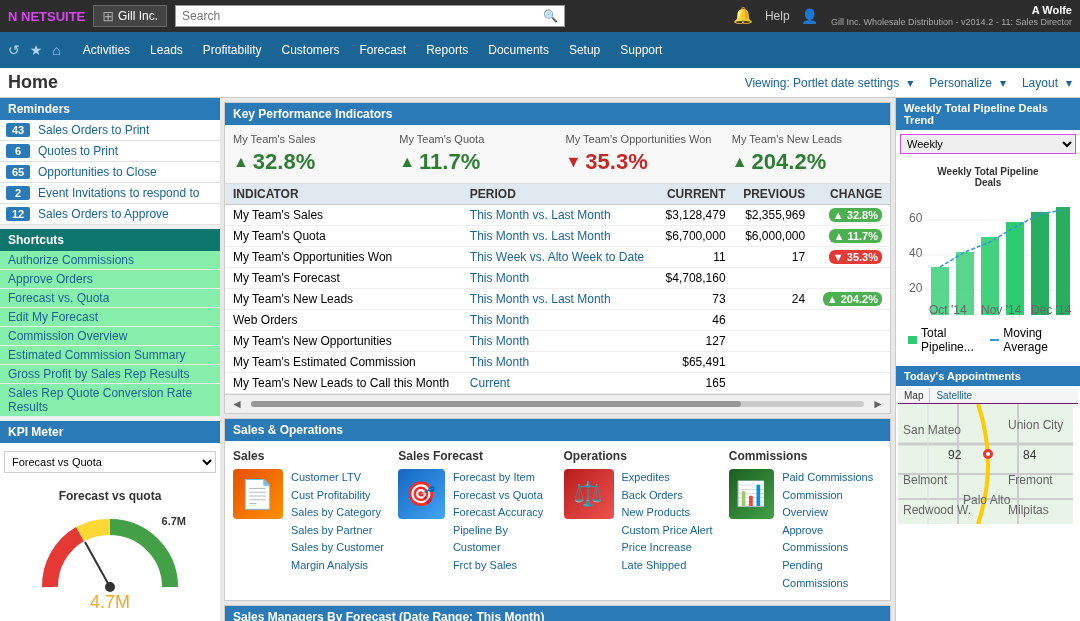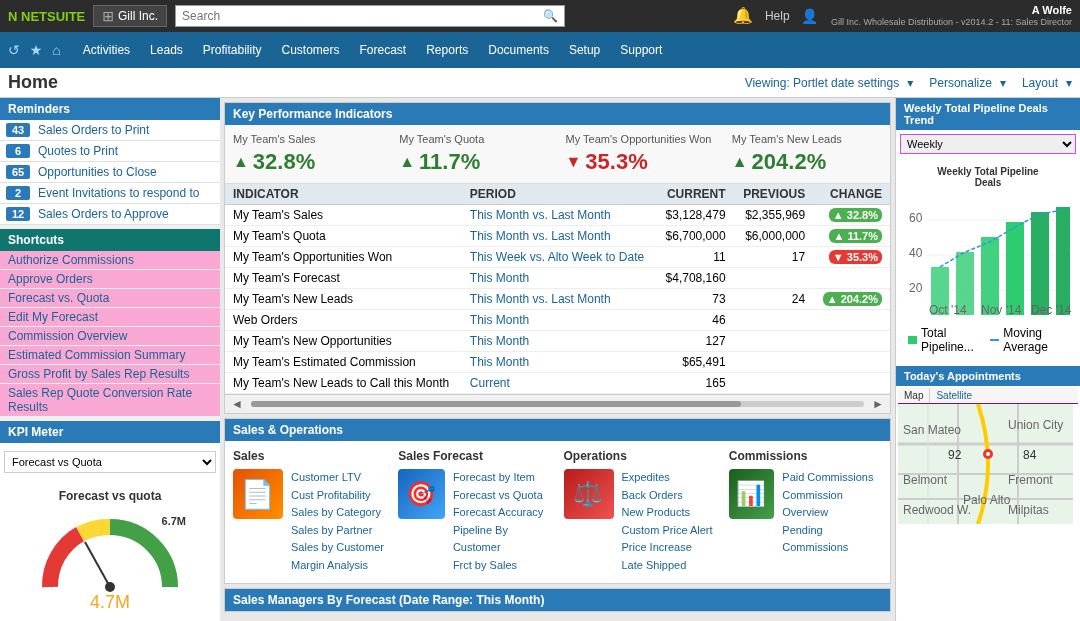--- a/index.html
+++ b/index.html
@@ -30,21 +30,21 @@
     
     #main { display: flex; height: calc(621px - 68px); overflow: hidden; }
 
     
     #sidebar { width: 220px; background: #f0f0f0; overflow-y: auto; flex-shrink: 0; }
     .sidebar-section-header { background: #2a7ab8; color: white; font-weight: bold; padding: 4px 8px; font-size: 12px; }
     .reminder-item { display: flex; align-items: center; padding: 3px 6px; border-bottom: 1px solid #e0e0e0; background: white; }
     .reminder-count { background: #2a7ab8; color: white; min-width: 24px; text-align: center; padding: 1px 4px; margin-right: 8px; font-weight: bold; font-size: 11px; border-radius: 2px; }
     .reminder-link { color: #1a6496; cursor: pointer; text-decoration: none; }
     .shortcuts-section { background: #0f766e; color: white; font-weight: bold; padding: 4px 8px; font-size: 12px; margin-top: 4px; }
-    .shortcut-link { display: block; color: #1a6496; padding: 2px 8px; cursor: pointer; background: #f9a8d4; border-bottom: 1px solid #eee; }
+    .shortcut-link { display: block; color: #1a6496; padding: 2px 8px; cursor: pointer; background: #86efac; border-bottom: 1px solid #eee; }
     .kpi-section { margin-top: 4px; }
     .kpi-section-header { background: #2a7ab8; color: white; font-weight: bold; padding: 4px 8px; font-size: 12px; }
     .kpi-select { width: 100%; margin: 4px 0; padding: 3px; border: 1px solid #ccc; background: white; font-size: 11px; }
     .gauge-container { background: white; padding: 8px; text-align: center; }
     .gauge-title { font-weight: bold; font-size: 12px; color: #333; margin-bottom: 4px; }
 
     
     #center { flex: 1; overflow-y: auto; padding: 4px; display: flex; flex-direction: column; gap: 4px; }
 
     
@@ -96,21 +96,21 @@
     
     .kpi-scroll { overflow-x: auto; }
     .horizontal-scroll { display: flex; align-items: center; background: #f0f0f0; padding: 2px; border-top: 1px solid #ccc; }
     .scroll-btn { cursor: pointer; color: #666; padding: 0 4px; }
   </style>
 </head>
 <body>
 
 <div id="topbar">
   <div id="logo-area">
-    <span id="logo-ns" style="color:#84cc16; font-weight:900; font-size:13px;">N NETSUITE</span>
+    <span id="logo-ns" style="color:#d946ef; font-weight:900; font-size:13px;">N NETSUITE</span>
   </div>
   <div id="company-badge">
     <span style="color:#aaa; font-size:14px;">⊞</span>
     <span>Gill Inc.</span>
   </div>
   <div id="search-box">
     <input type="text" placeholder="Search" style="">
     <span style="color:#666; font-size:12px;">🔍</span>
   </div>
   <div id="topbar-right">
@@ -389,20 +389,21 @@
           </div>
         </div>
 
         <div class="sales-ops-col">
           <div class="sales-ops-col-title">Commissions</div>
           <div class="ops-col-inner">
             <div class="ops-icon icon-green" style="color:white; font-size:24px;">📊</div>
             <div class="ops-links">
               <a class="ops-link">Paid Commissions</a>
               <a class="ops-link">Commission Overview</a>
+              <a class="ops-link">Approve Commissions</a>
               <a class="ops-link">Pending Commissions</a>
             </div>
           </div>
         </div>
       </div>
     </div>
 
     <div class="panel">
       <div class="panel-header">Sales Managers By Forecast (Date Range: This Month)</div>
 

